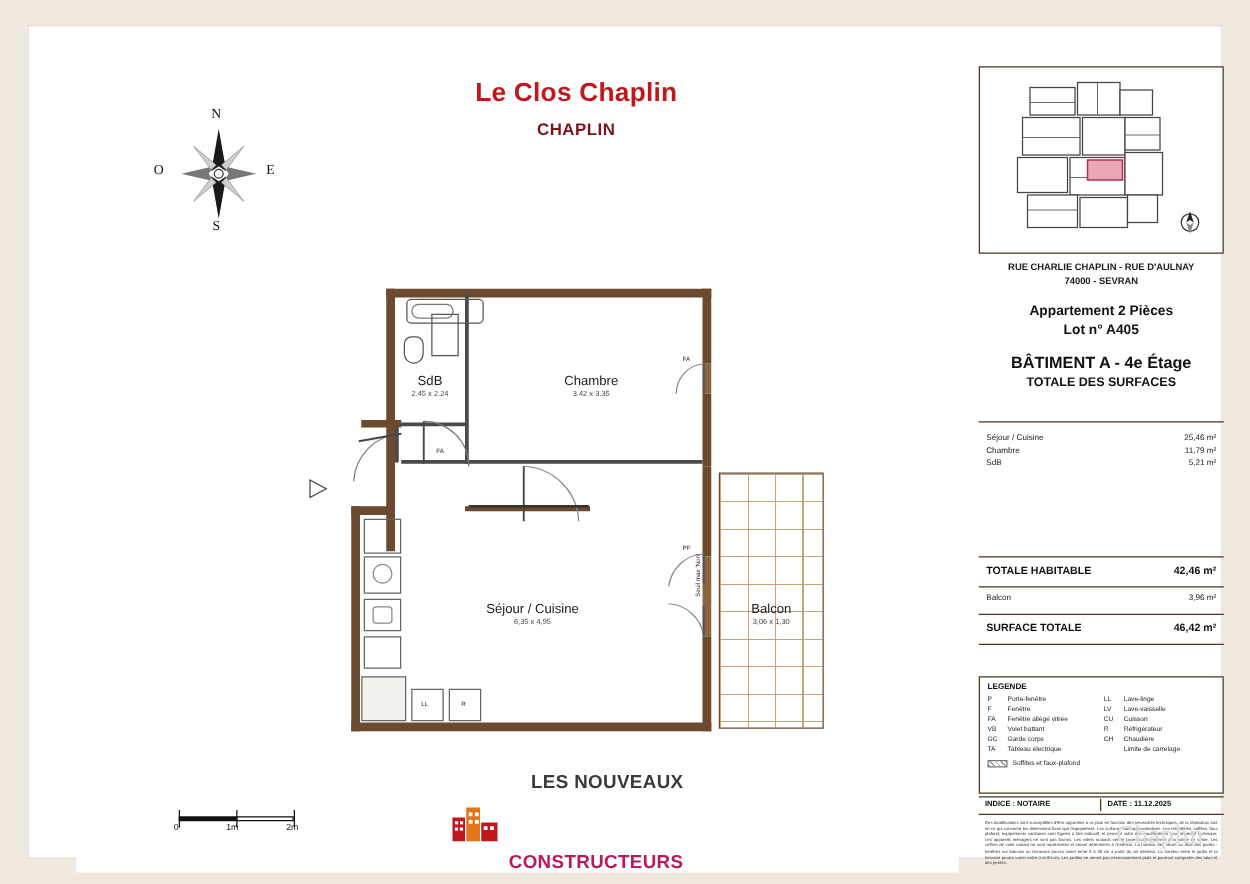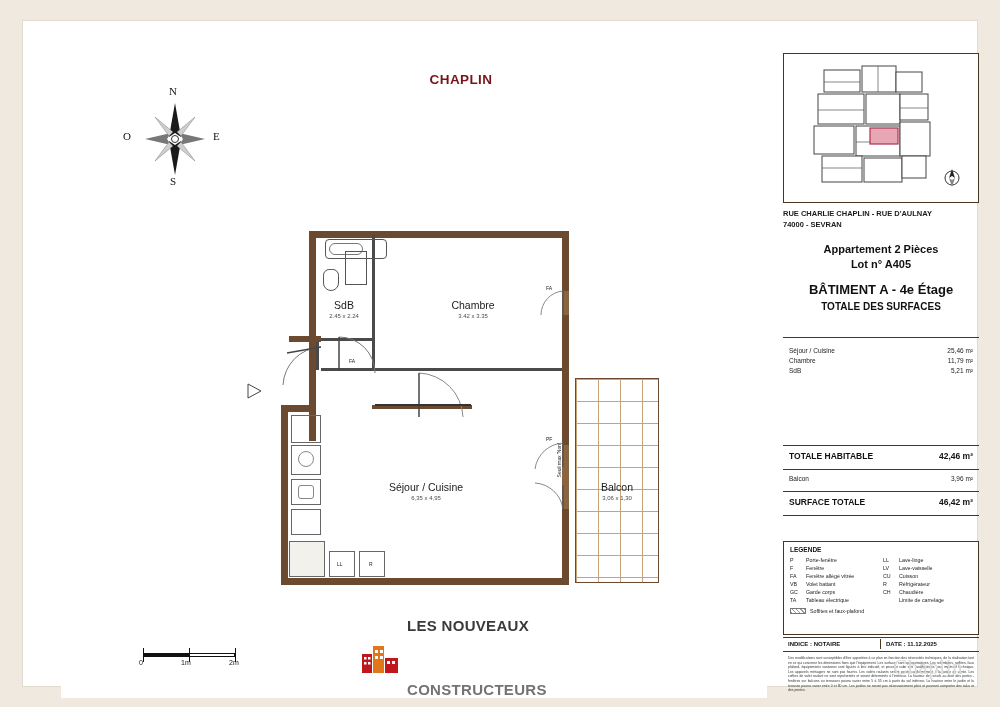--- a/index.html
+++ b/index.html
@@ -111,38 +111,39 @@
 
   
   .logo {
     position: absolute;
     left: 300px; top: 580px;
     width: 220px; height: 50px;
     display: flex; align-items: center; gap: 8px;
   }
   .logo-mark { width: 38px; height: 32px; position: relative; }
   .logo-text { line-height: 1.05; }
-  .logo-text .l1 { font-size: 15px; font-weight: bold; color: #3a3a3a; letter-spacing: .3px; }
-  .logo-text .l2 { font-size: 15px; font-weight: bold; color: #737373; letter-spacing: .3px; margin-top: 48px; }
+  .logo-text .l1 { font-size: 15px; font-weight: bold; color: #3a3a3a; letter-spacing: .3px; text-align: right; }
+  .logo-text .l2 { font-size: 15px; font-weight: bold; color: #be185d; letter-spacing: .3px; margin-top: 48px; }
 
   
   .info-col {
     position: absolute;
     left: 760px; top: 32px;
     width: 196px; height: 645px;
   }
   .box { border: 1px solid #4a3520; background: #fff; }
   .mini-plan {
     position: absolute; left: 0; top: 0;
     width: 196px; height: 150px;
     padding: 4px;
   }
   .mini-plan .inner { position: relative; width: 100%; height: 100%; }
   .addr {
     position: absolute; left: 0; top: 156px; width: 196px;
+    text-align: center;
     font-size: 7.5px; font-weight: bold; color: #1a1a1a;
     line-height: 1.45;
   }
   .apt-block {
     position: absolute; left: 0; top: 190px; width: 196px;
     text-align: center;
   }
   .apt-1 { font-size: 11px; font-weight: bold; color: #111; }
   .apt-2 { font-size: 11px; font-weight: bold; color: #111; margin-top: 3px; }
   .apt-3 { font-size: 13px; font-weight: bold; color: #111; margin-top: 12px; }
@@ -210,20 +211,21 @@
 </style>
 </head>
 <body>
 
 <div id="page">
   <div class="sheet">
 
     <div class="plan-panel">
 
       <div class="title-block">
+        <div class="proj-title">Le Clos Chaplin</div>
         <div class="proj-sub">CHAPLIN</div>
       </div>
 
       <div class="compass">
         <span class="lbl n">N</span>
         <span class="lbl s">S</span>
         <span class="lbl e">E</span>
         <span class="lbl o">O</span>
         <svg width="68" height="80" viewBox="0 0 68 80">
           <polygon points="34,4 40,38 34,34 28,38" fill="#1a1a1a"></polygon>

